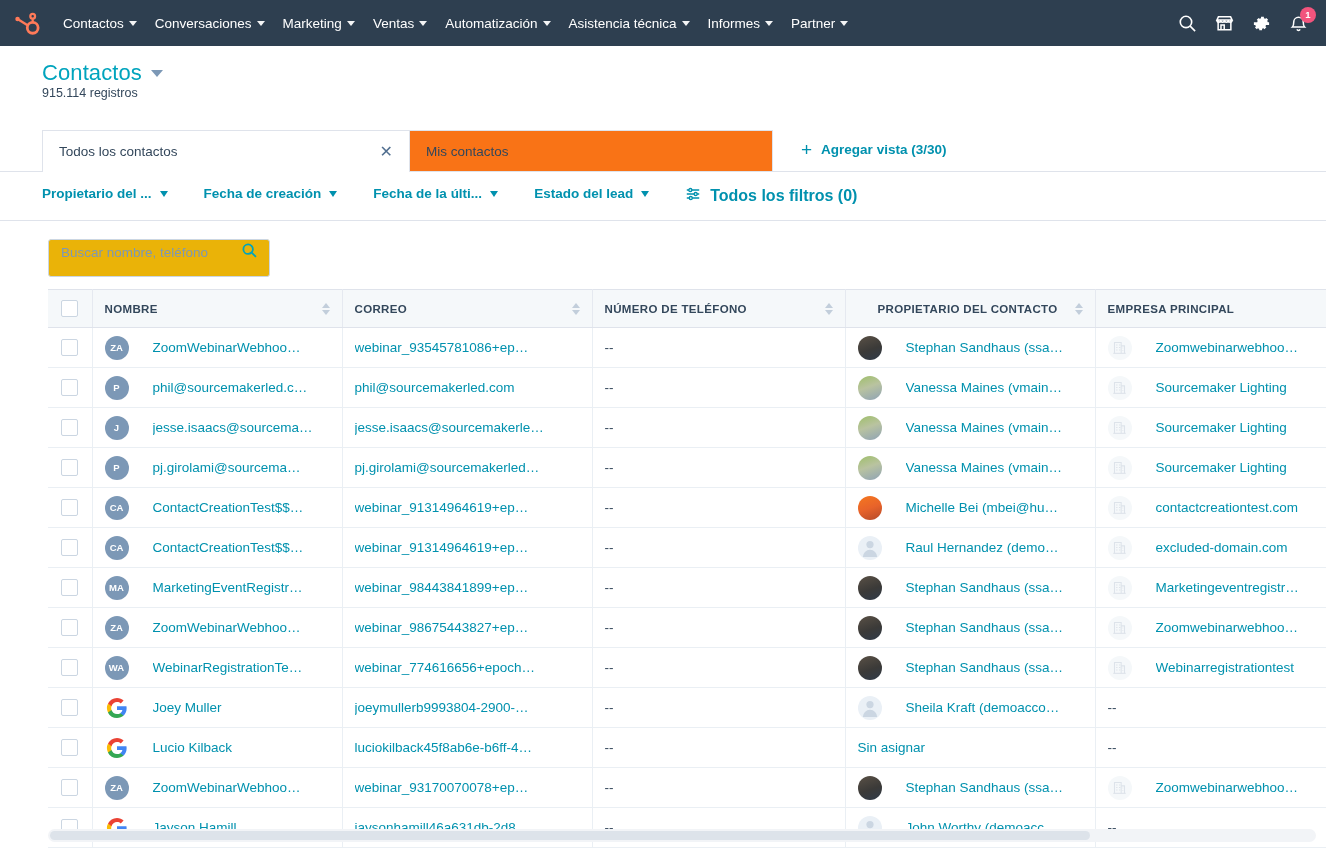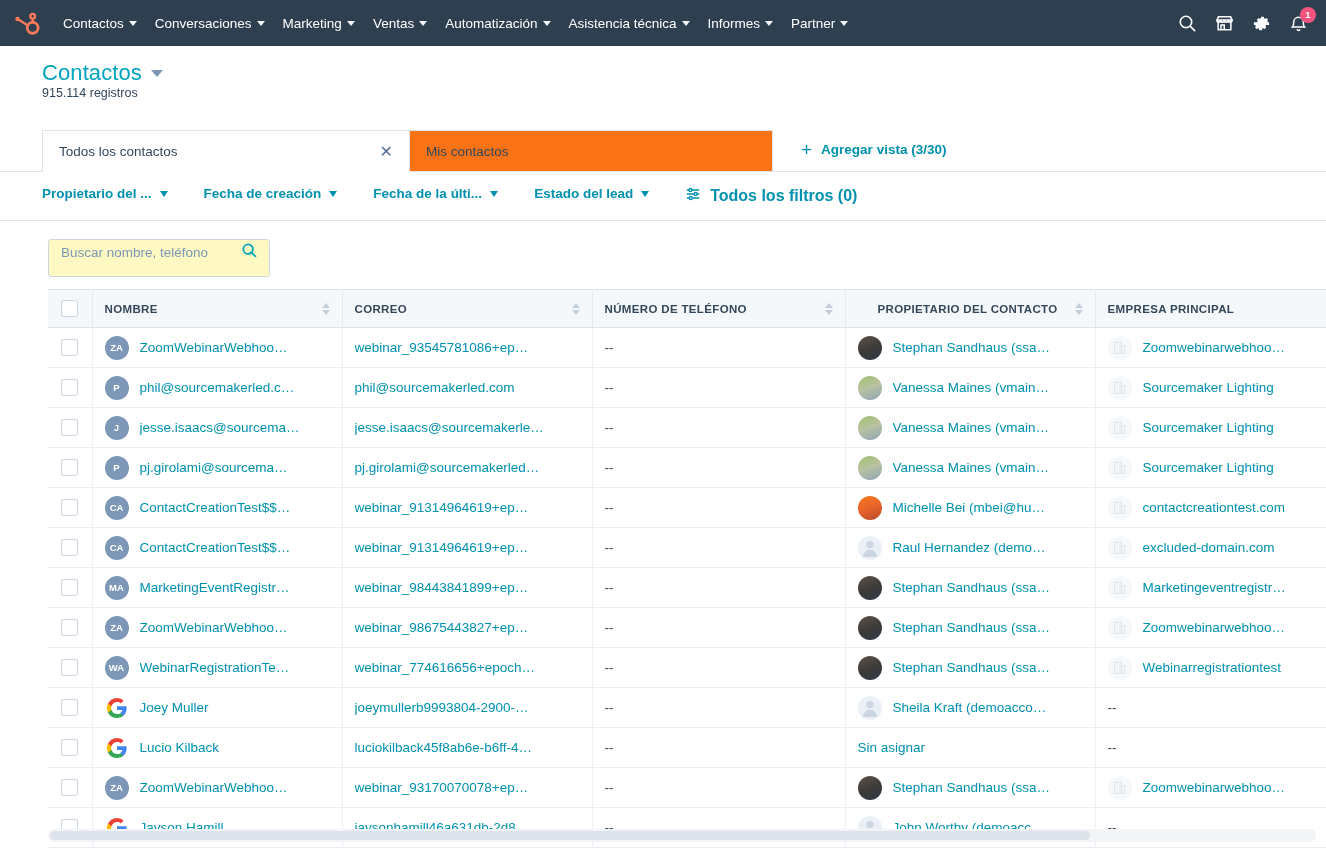--- a/index.html
+++ b/index.html
@@ -98,21 +98,21 @@
   .filter-caret {
     width: 0; height: 0; border-left: 4.5px solid transparent;
     border-right: 4.5px solid transparent; border-top: 6px solid #0091ae; flex: 0 0 auto;
   }
   .all-filters { display: flex; align-items: center; gap: 9px; color: #0091ae; font-size: 16px; font-weight: 600; cursor: pointer; }
 
   
   .search-row { padding: 18px 0 12px 48px; }
   .search-box {
     width: 222px; height: 38px; border: 1px solid #cbd6e2; border-radius: 3px;
-    display: flex; align-items: center; padding: 0 11px 11px 12px; background: #fef9c3;
+    display: flex; align-items: center; padding: 0 11px 11px 12px; background: #eab308;
   }
   .search-input {
     border: none; outline: none; flex: 1; font-size: 13.5px; color: #33475b;
     font-family: "Liberation Sans", sans-serif; background: transparent; min-width: 0;
   }
   .search-input::placeholder { color: #7c98b6; }
 
   
   .table-area { position: relative; padding-left: 48px; }
   table { border-collapse: collapse; width: 1290px; table-layout: fixed; }
@@ -135,21 +135,21 @@
   .arrow-down { width:0;height:0;border-left:4px solid transparent;border-right:4px solid transparent;border-top:5px solid #99acc2; }
 
   tbody td {
     height: 40px; border-bottom: 1px solid #eaeff4; border-right: 1px solid #eaeff4;
     font-size: 13.5px; padding: 0 12px; vertical-align: middle; background: #fff;
   }
   td.col-check { width: 44px; padding: 0; text-align: center; }
   td.col-company { border-right: none; }
   .cell-link { color: #0091ae; cursor: pointer; white-space: nowrap; overflow: hidden; text-overflow: ellipsis; display: block; }
   .dashes { color: #33475b; font-size: 13.5px; }
-  .cell-flex { display: flex; align-items: center; gap: 11px; min-width: 0; text-align: center; }
+  .cell-flex { display: flex; align-items: center; gap: 24px; min-width: 0; text-align: center; }
 
   .checkbox {
     width: 17px; height: 17px; border: 1px solid #cbd6e2; border-radius: 2px;
     background: #fff; display: inline-block; cursor: pointer; vertical-align: middle;
   }
 
   .avatar {
     width: 24px; height: 24px; border-radius: 50%; flex: 0 0 24px;
     display: flex; align-items: center; justify-content: center;
     font-size: 9.5px; font-weight: 700; color: #fff; overflow: hidden;

